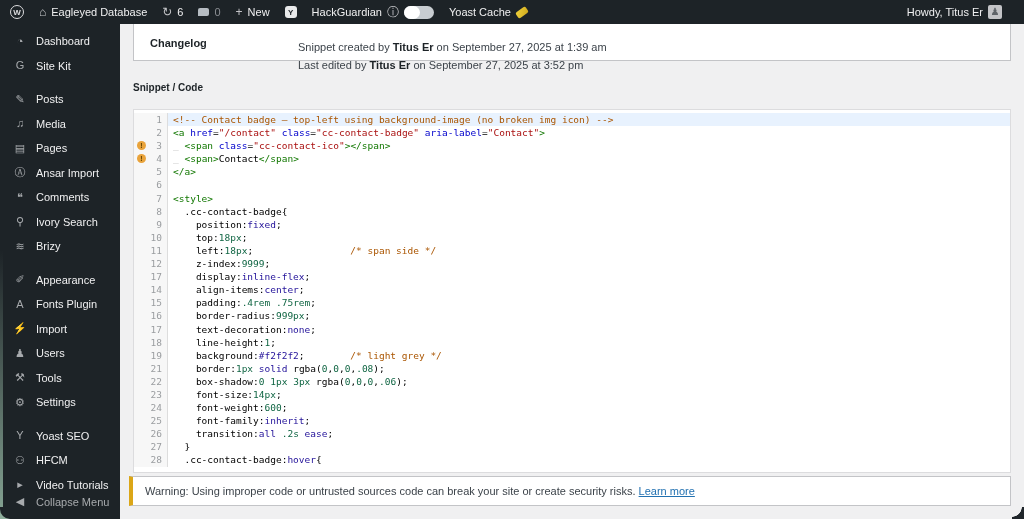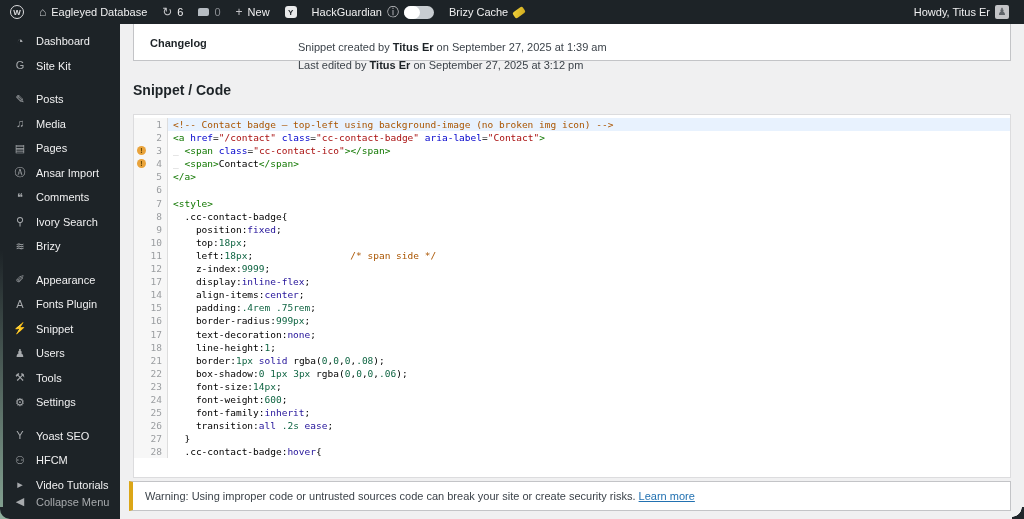--- a/index.html
+++ b/index.html
@@ -45,21 +45,21 @@
     background:radial-gradient(circle at 100% 0,#1d2327 9.5px,#8fae9c 10px)}
   .corner-br{position:absolute;right:0;bottom:0;width:12px;height:12px;z-index:40;
     background:radial-gradient(circle at 0 0,#f0f0f1 9.5px,#20262b 10px)}
 
   
   .content{position:absolute;left:120px;top:24px;right:0;bottom:0;background:var(--content-bg);overflow:hidden}
   .changelog-box{margin:0 13px;height:37px;background:#fff;border:1px solid #c3c4c7;border-top:none;display:flex}
   .cl-label{width:164px;padding:13px 0 0 16px;font-size:11px;font-weight:bold;color:#1d2327}
   .cl-values{padding-top:14px;font-size:11px;line-height:18px;color:#3c434a}
   .cl-values b{color:#1d2327}
-  .page-title{margin:21px 0 16px 13px;font-size:14px;font-weight:600;color:#1d2327}
+  .page-title{margin:21px 0 16px 13px;font-size:10px;font-weight:600;color:#1d2327}
 
   
   .editor{margin:0 13px;height:364px;background:#fff;border:1px solid #dcdcde;overflow:hidden;
     font-family:"DejaVu Sans Mono",monospace;font-size:9.5px;line-height:13.1px;padding-top:3px;cursor:text}
   .cm-row{display:flex;height:13.1px}
   .cm-gutter-cell{width:34px;flex:0 0 34px;background:#f7f7f7;border-right:1px solid #ddd;
     text-align:right;padding-right:5px;color:#9a9da0;position:relative}
   .warn-dot{position:absolute;left:3px;top:2px;width:9px;height:9px;border-radius:50%;background:#e9a33b;
     color:#5f4200;font-size:7px;font-weight:bold;line-height:9px;text-align:center;font-family:"Liberation Sans",sans-serif}
   .cm-code{flex:1;white-space:pre;padding-left:5px;color:#000}
@@ -100,25 +100,25 @@
     <span class="yoast-badge">Y</span>
   </span>
   <span class="ab-item">
     <span>HackGuardian</span>
     <span class="ab-ico">ⓘ</span>
     <span class="toggle">
         <span class="knob"></span>
       </span>
   </span>
   <span class="ab-item">
-    <span>Brizy Cache</span>
+    <span>Yoast Cache</span>
     <span class="broom"></span>
   </span>
   <span class="ab-right">
-    <span class="ab-item" style="margin-right:5px">
+    <span class="ab-item" style="margin-right:12px">
       <span>Howdy, Titus Er</span>
       <span class="avatar">♟</span>
     </span>
   </span>
 </div>
 
 <div class="sidebar">
     <div class="sb-item">
       <span class="ico">◔</span>
       <span>Dashboard</span>
@@ -158,21 +158,21 @@
     <div class="sb-item gap">
       <span class="ico">✐</span>
       <span>Appearance</span>
     </div>
     <div class="sb-item">
       <span class="ico">A</span>
       <span>Fonts Plugin</span>
     </div>
     <div class="sb-item">
       <span class="ico">⚡</span>
-      <span>Snippet</span>
+      <span>Import</span>
     </div>
     <div class="sb-item">
       <span class="ico">♟</span>
       <span>Users</span>
     </div>
     <div class="sb-item">
       <span class="ico">⚒</span>
       <span>Tools</span>
     </div>
     <div class="sb-item">
@@ -199,21 +199,21 @@
 <div class="left-strip"></div>
 <div class="corner-bl"></div>
 <div class="corner-br"></div>
 
 <div class="content">
 
   <div class="changelog-box">
     <div class="cl-label">Changelog</div>
     <div class="cl-values">
       <div><span>Snippet created by </span><b>Titus Er</b><span> on September 27, 2025 at 1:39 am</span></div>
-      <div><span>Last edited by </span><b>Titus Er</b><span> on September 27, 2025 at 3:12 pm</span></div>
+      <div><span>Last edited by </span><b>Titus Er</b><span> on September 27, 2025 at 3:52 pm</span></div>
     </div>
   </div>
 
   <h2 class="page-title">Snippet / Code</h2>
 
   <div class="editor">
     <div>
         <div class="cm-row active">
           <div class="cm-gutter-cell"><span>1</span></div>
           <div class="cm-code"><span class="tk-c">&lt;!-- Contact badge — top-left using background-image (no broken img icon) --&gt;</span></div>
@@ -280,20 +280,24 @@
         </div>
         <div class="cm-row">
           <div class="cm-gutter-cell"><span>17</span></div>
           <div class="cm-code"><span class="tk-p">    text-decoration:</span><span class="tk-k">none</span><span class="tk-p">;</span></div>
         </div>
         <div class="cm-row">
           <div class="cm-gutter-cell"><span>18</span></div>
           <div class="cm-code"><span class="tk-p">    line-height:</span><span class="tk-n">1</span><span class="tk-p">;</span></div>
         </div>
         <div class="cm-row">
+          <div class="cm-gutter-cell"><span>19</span></div>
+          <div class="cm-code"><span class="tk-p">    background:</span><span class="tk-k">#f2f2f2</span><span class="tk-p">;        </span><span class="tk-c">/* light grey */</span></div>
+        </div>
+        <div class="cm-row">
           <div class="cm-gutter-cell"><span>21</span></div>
           <div class="cm-code"><span class="tk-p">    border:</span><span class="tk-n">1px</span><span class="tk-p"> </span><span class="tk-k">solid</span><span class="tk-p"> rgba(</span><span class="tk-n">0</span><span class="tk-p">,</span><span class="tk-n">0</span><span class="tk-p">,</span><span class="tk-n">0</span><span class="tk-p">,</span><span class="tk-n">.08</span><span class="tk-p">);</span></div>
         </div>
         <div class="cm-row">
           <div class="cm-gutter-cell"><span>22</span></div>
           <div class="cm-code"><span class="tk-p">    box-shadow:</span><span class="tk-n">0</span><span class="tk-p"> </span><span class="tk-n">1px</span><span class="tk-p"> </span><span class="tk-n">3px</span><span class="tk-p"> rgba(</span><span class="tk-n">0</span><span class="tk-p">,</span><span class="tk-n">0</span><span class="tk-p">,</span><span class="tk-n">0</span><span class="tk-p">,</span><span class="tk-n">.06</span><span class="tk-p">);</span></div>
         </div>
         <div class="cm-row">
           <div class="cm-gutter-cell"><span>23</span></div>
           <div class="cm-code"><span class="tk-p">    font-size:</span><span class="tk-n">14px</span><span class="tk-p">;</span></div>

